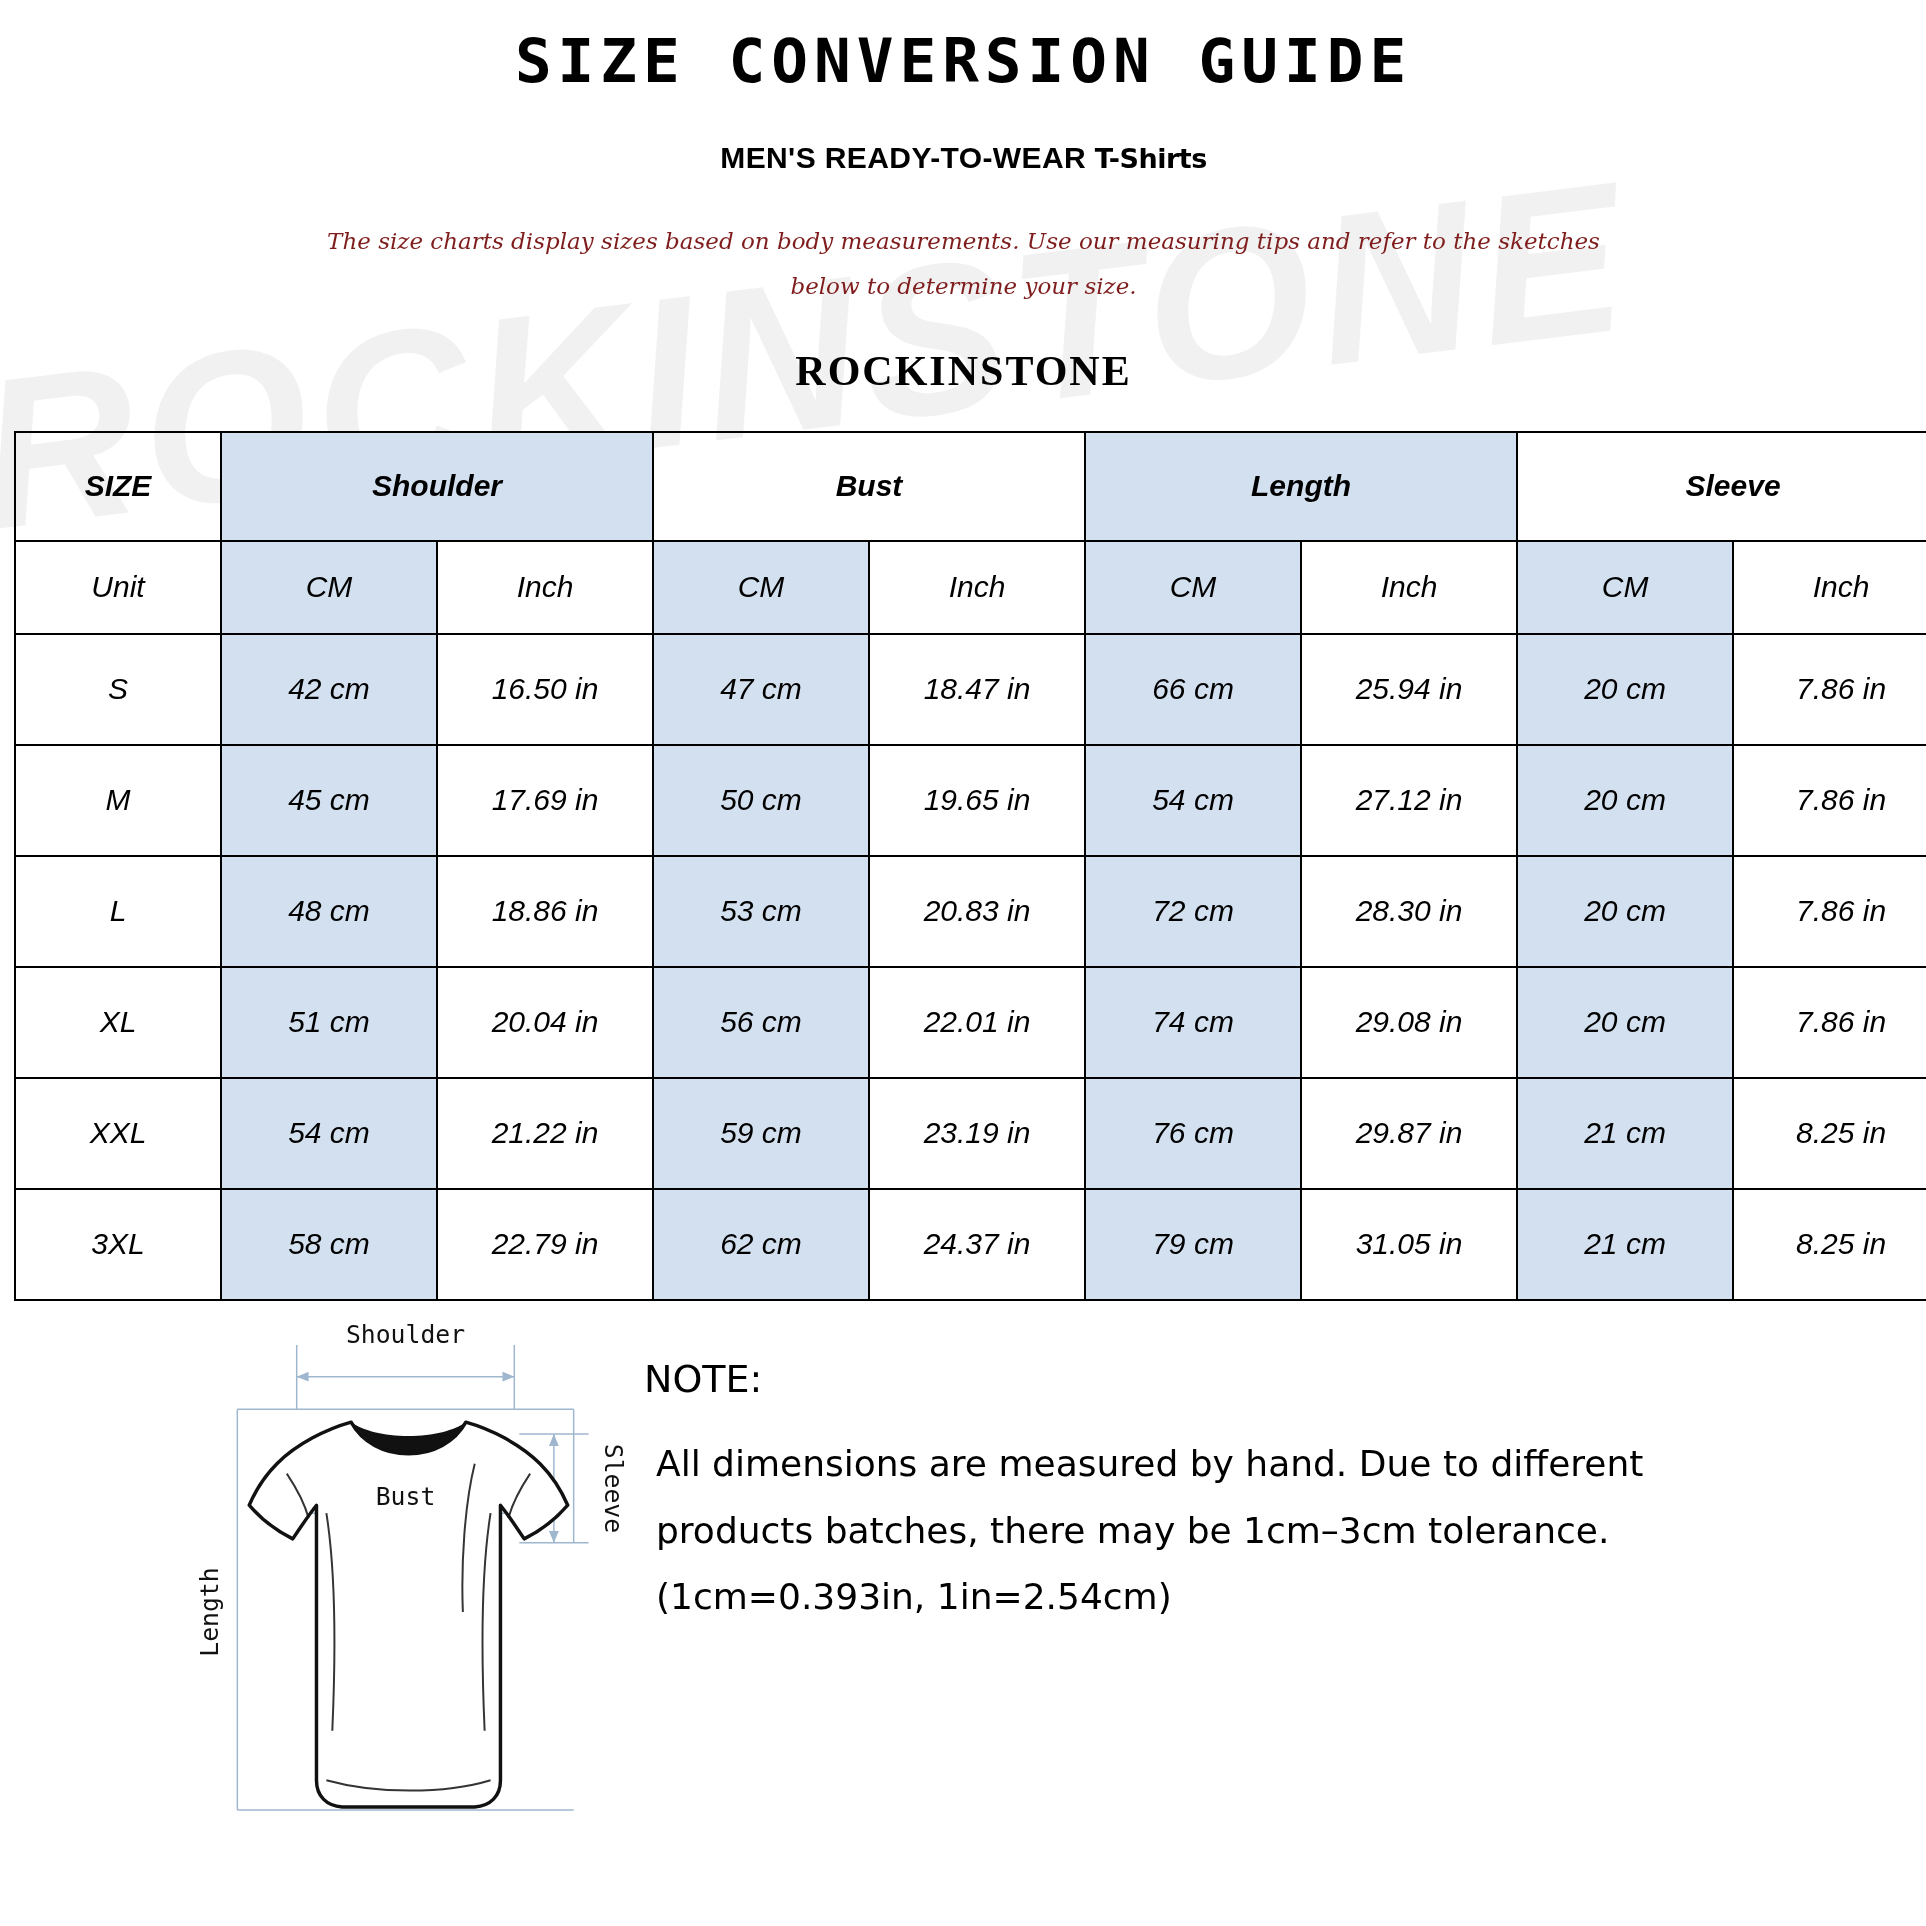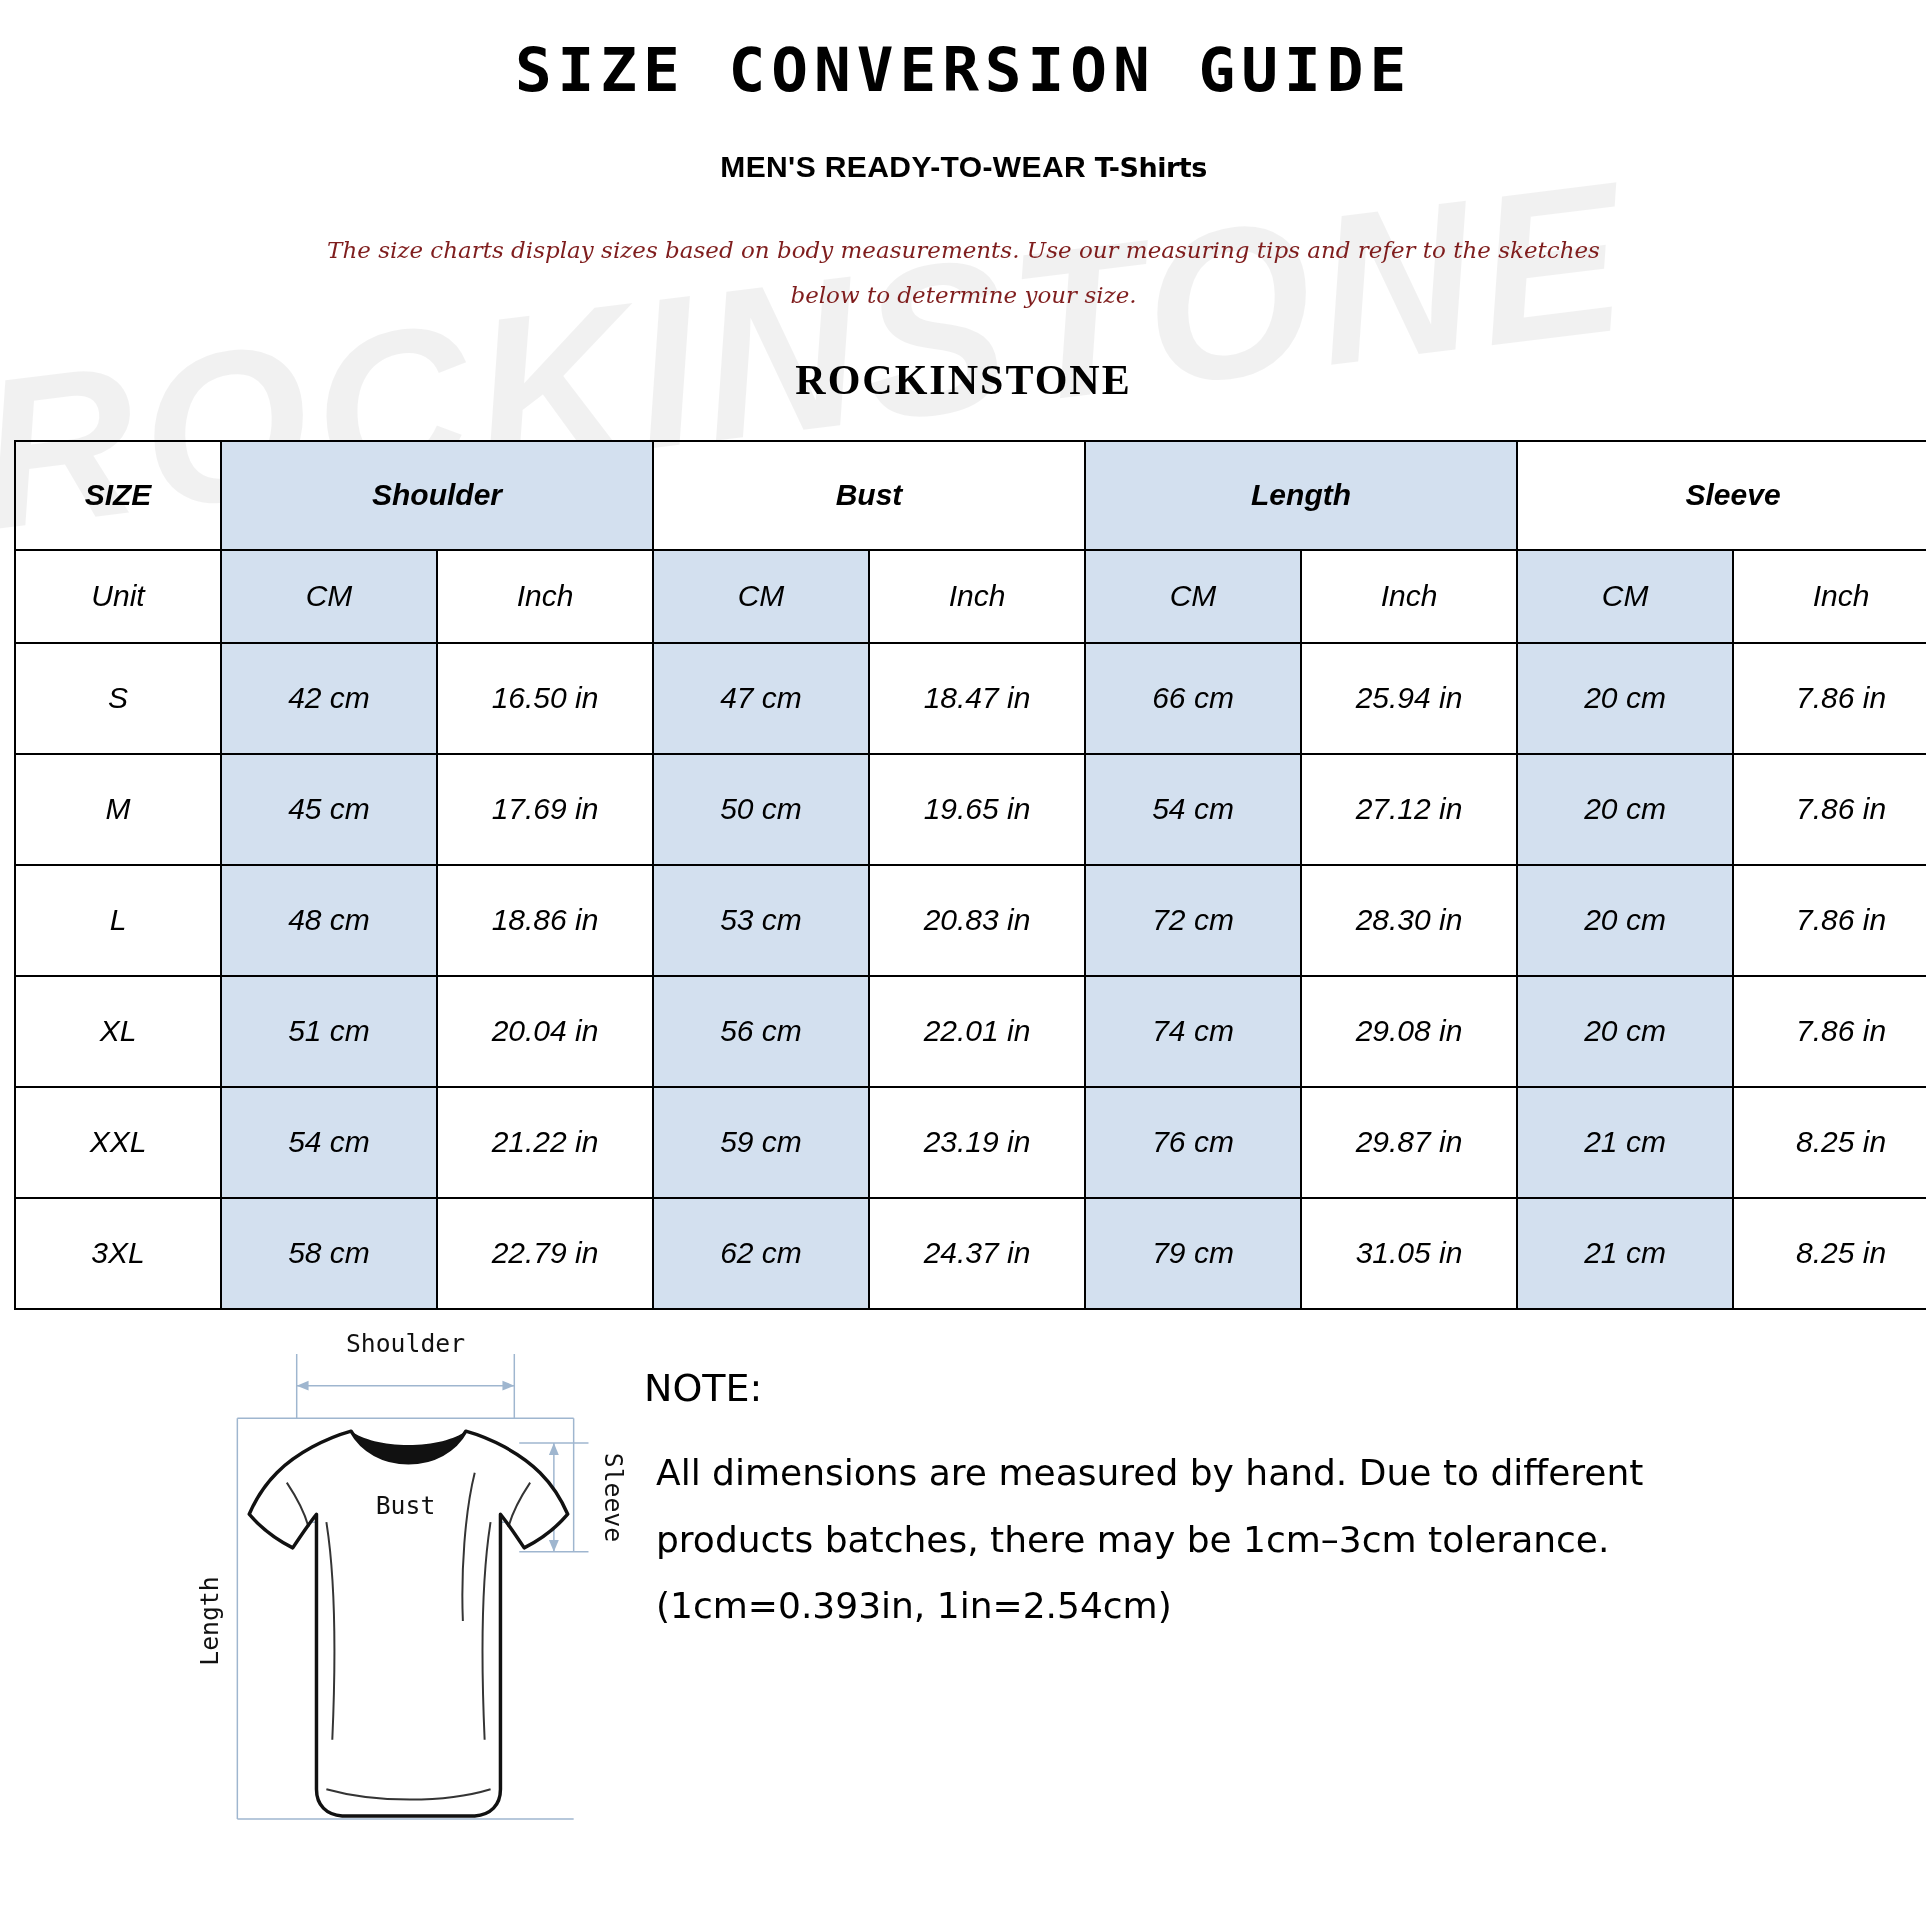--- a/index.html
+++ b/index.html
@@ -33,21 +33,21 @@
     transform: rotate(-7deg);
     pointer-events: none;
     user-select: none;
     overflow: hidden;
   }
 
   
   .header {
     position: relative;
     z-index: 2;
-    padding-top: 32px;
+    padding-top: 23px;
     text-align: center;
   }
   .main-title {
     font-family: "DejaVu Sans Mono", monospace;
     font-size: 61px;
     font-weight: bold;
     letter-spacing: 6px;
     margin: 0;
     padding: 0;
     line-height: 1.25;

